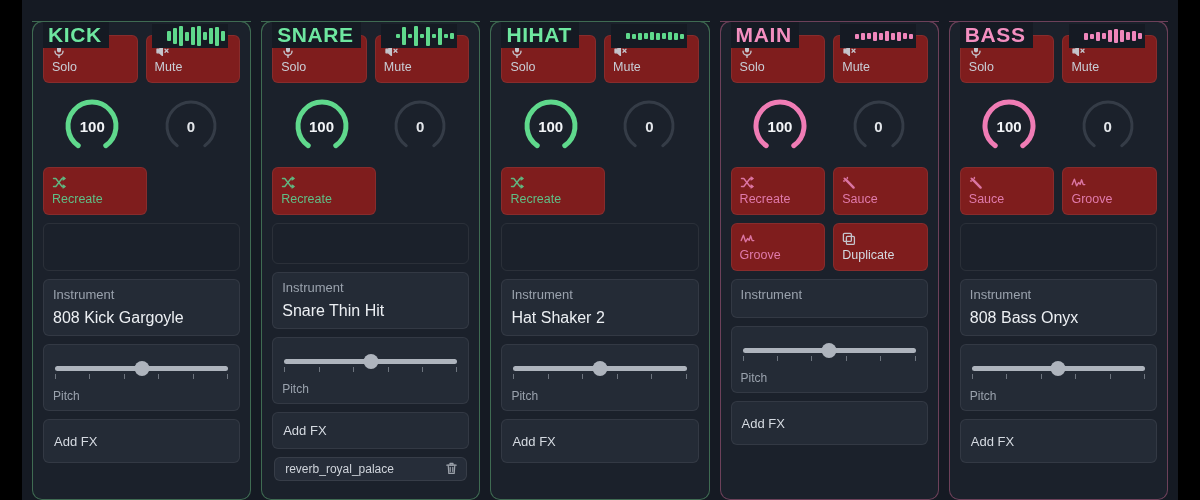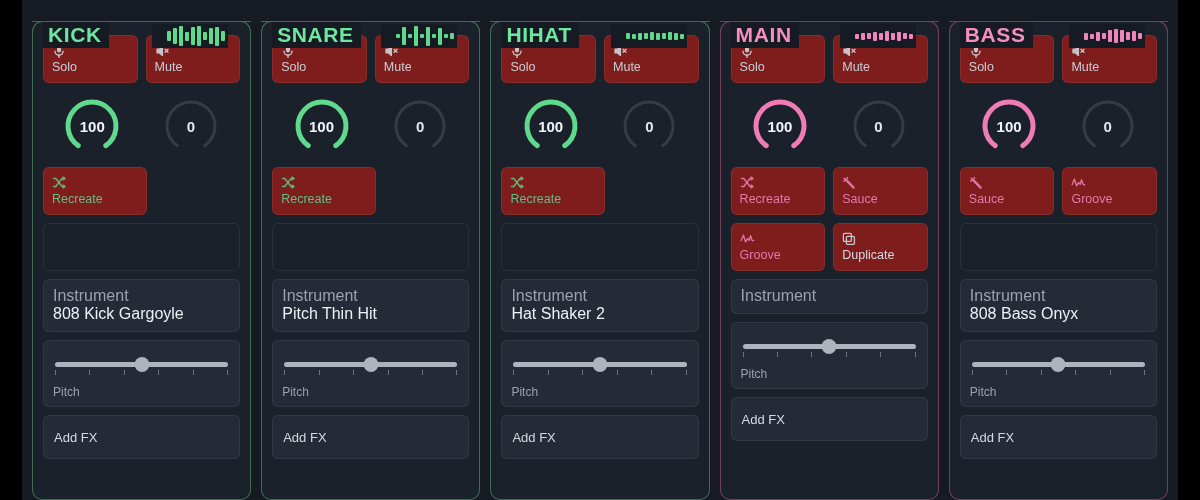--- a/index.html
+++ b/index.html
@@ -134,21 +134,21 @@
   .knob .val { position:relative; font-size:15px; font-weight:bold; color:#f2f4f7; z-index:2; }
   .knob.dim .val { color:#e3e6ea; }
 
   
   .inst {
     background:#242b36;
     border:1px solid rgba(255,255,255,0.07);
     border-radius:6px;
     padding:7px 9px 8px 9px;
   }
-  .inst .cap { font-size:16px; color:#9aa2ad; }
+  .inst .cap { font-size:13px; color:#9aa2ad; margin-bottom:7px; }
   .inst .name { font-size:16px; color:#eceff3; white-space:nowrap; overflow:hidden; text-overflow:ellipsis; }
 
   
   .pitch {
     background:#242b36;
     border:1px solid rgba(255,255,255,0.07);
     border-radius:6px;
     padding:16px 9px 7px 9px;
   }
   .slider { position:relative; height:22px; margin:0 2px; }
@@ -349,40 +349,51 @@
                   <path d="M11 9.2l2 1.3-2 1.3"></path>
                 </svg></span>
       <span class="lbl">Recreate</span>
     </div>
             <div style="flex:1 1 0"></div>
           </div>
           <div class="empty-cell"></div>
 
     <div class="inst">
       <div class="cap">Instrument</div>
-      <div class="name">Pitch Thin Hit</div>
+      <div class="name">Snare Thin Hit</div>
     </div>
 
     <div class="pitch">
       <div class="slider">
         <div class="track-line"></div>
         <div class="thumb" style="left:50%"></div>
         <div class="ticks">
           <i></i>
                 <i></i>
                 <i></i>
                 <i></i>
                 <i></i>
                 <i></i>
         </div>
       </div>
       <div class="cap">Pitch</div>
     </div>
 
     <div class="addfx">Add FX</div>
+    <div class="fxchip">
+       <span class="nm">reverb_royal_palace</span>
+       <span class="trash">
+              <svg width="13" height="14" viewBox="0 0 13 14" fill="none" stroke="#c4c9d1" stroke-width="1.2" stroke-linecap="round" stroke-linejoin="round">
+                <path d="M1.8 3.2h9.4"></path>
+                <path d="M3.2 3.2l.6 8.2h5.4l.6-8.2"></path>
+                <path d="M5 1.4h3v1.8h-3z"></path>
+                <path d="M5.2 5.4v4.2M7.8 5.4v4.2"></path>
+              </svg>
+            </span>
+     </div>
     <div class="spacer"></div>
   </div>
         <div class="track green">
     <div class="rail">
       <div class="corner-l"></div>
       <div class="line"></div>
       <div class="corner-r"></div>
     </div>
     <div class="track-title">HIHAT</div>
     <div class="wave">

